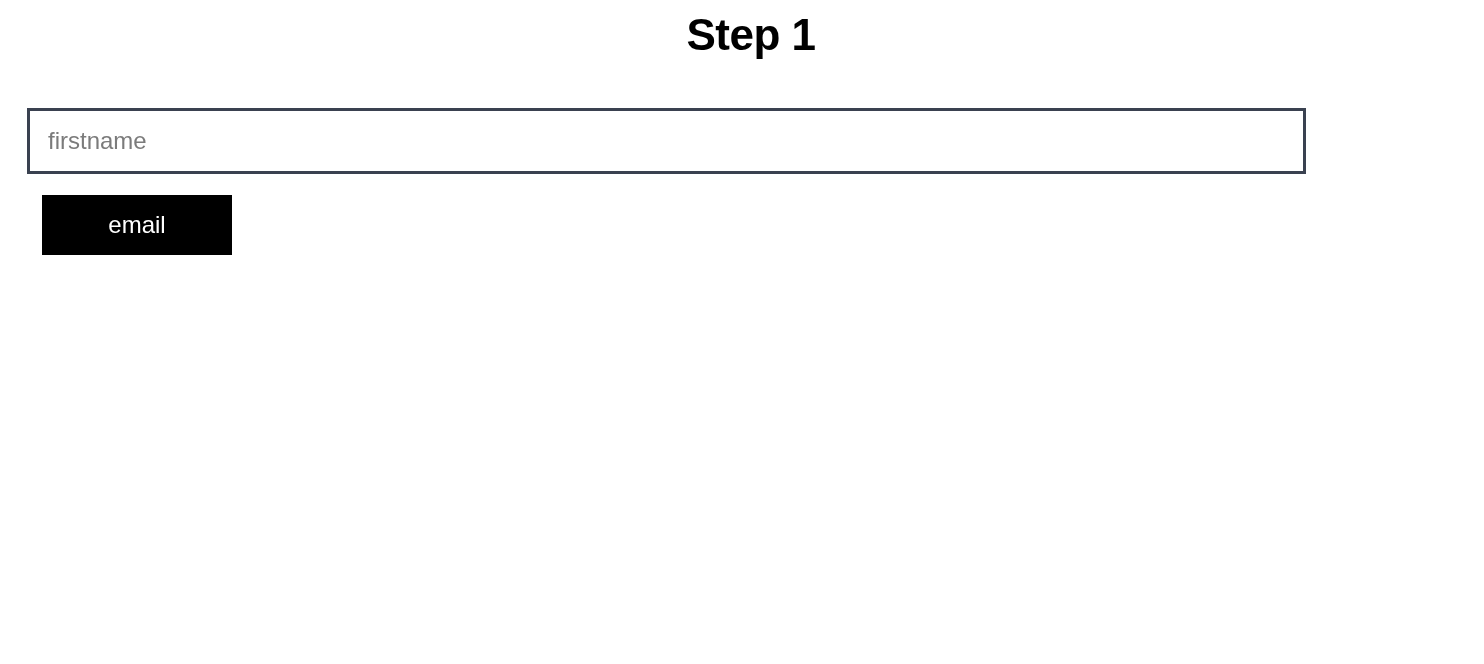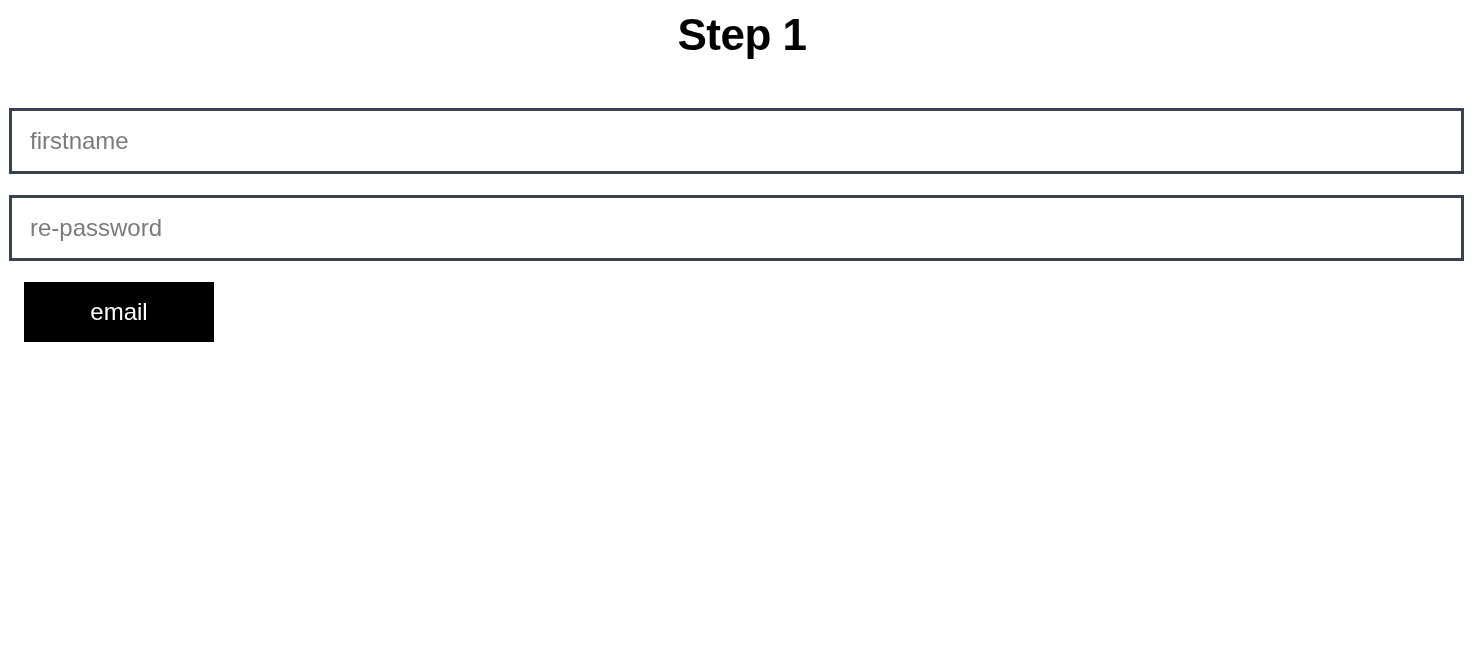--- a/index.html
+++ b/index.html
@@ -13,20 +13,21 @@
     height: 664px;
     font-family: "Liberation Sans", sans-serif;
     overflow: hidden;
   }
 
   .page {
     position: relative;
     width: 1484px;
     height: 664px;
     background: #ffffff;
+    padding-left: 18px;
   }
 
   .page-title {
     margin: 0;
     padding-top: 8px;
     text-align: center;
     font-family: "Liberation Sans", sans-serif;
     font-size: 44px;
     font-weight: 700;
     line-height: 54px;
@@ -38,21 +39,21 @@
     margin-top: 46px;
     padding: 0 20px 0 9px;
   }
 
   .field-row {
     margin-bottom: 21px;
   }
 
   .text-input {
     display: block;
-    width: 1455px;
+    width: 1279px;
     height: 66px;
     padding: 0 18px;
     background: #ffffff;
     border: 3px solid #3a4150;
     border-radius: 0;
     outline: none;
     font-family: "Liberation Sans", sans-serif;
     font-size: 24px;
     line-height: 60px;
     color: #3b82f6;
@@ -100,22 +101,19 @@
 
   <form class="form-stack">
 
     <div class="field-row">
       <input class="text-input" type="text" placeholder="firstname" style="">
     </div>
 
 
 
 
-    <div class="field-row">
-      <input class="text-input" type="text" placeholder="re-password" style="">
-    </div>
 
     <div class="actions">
       <button class="next-button" type="button">email</button>
     </div>
 
   </form>
 </div>
 
 </body></html>

